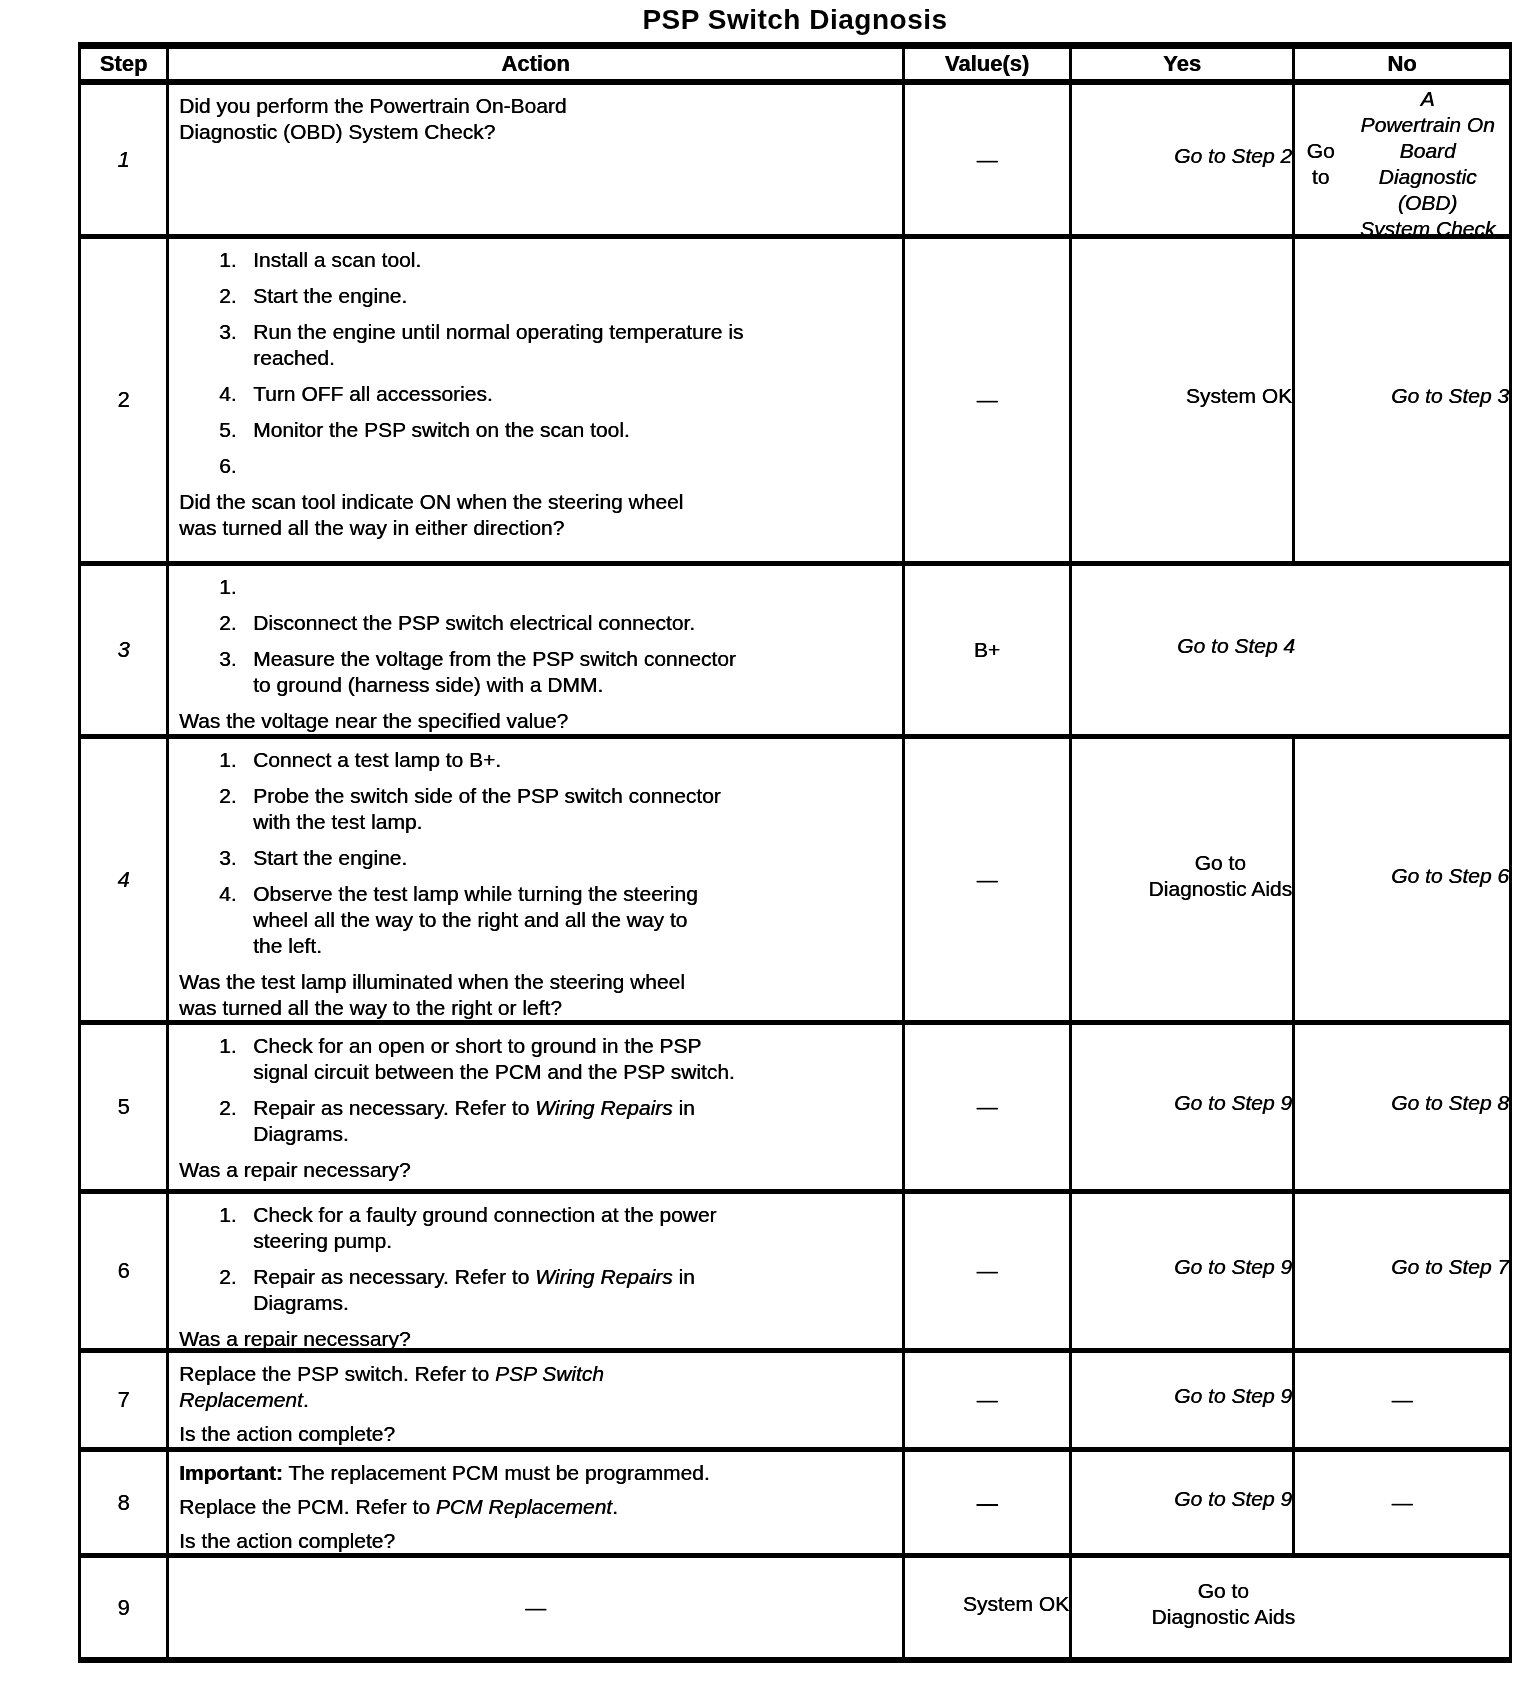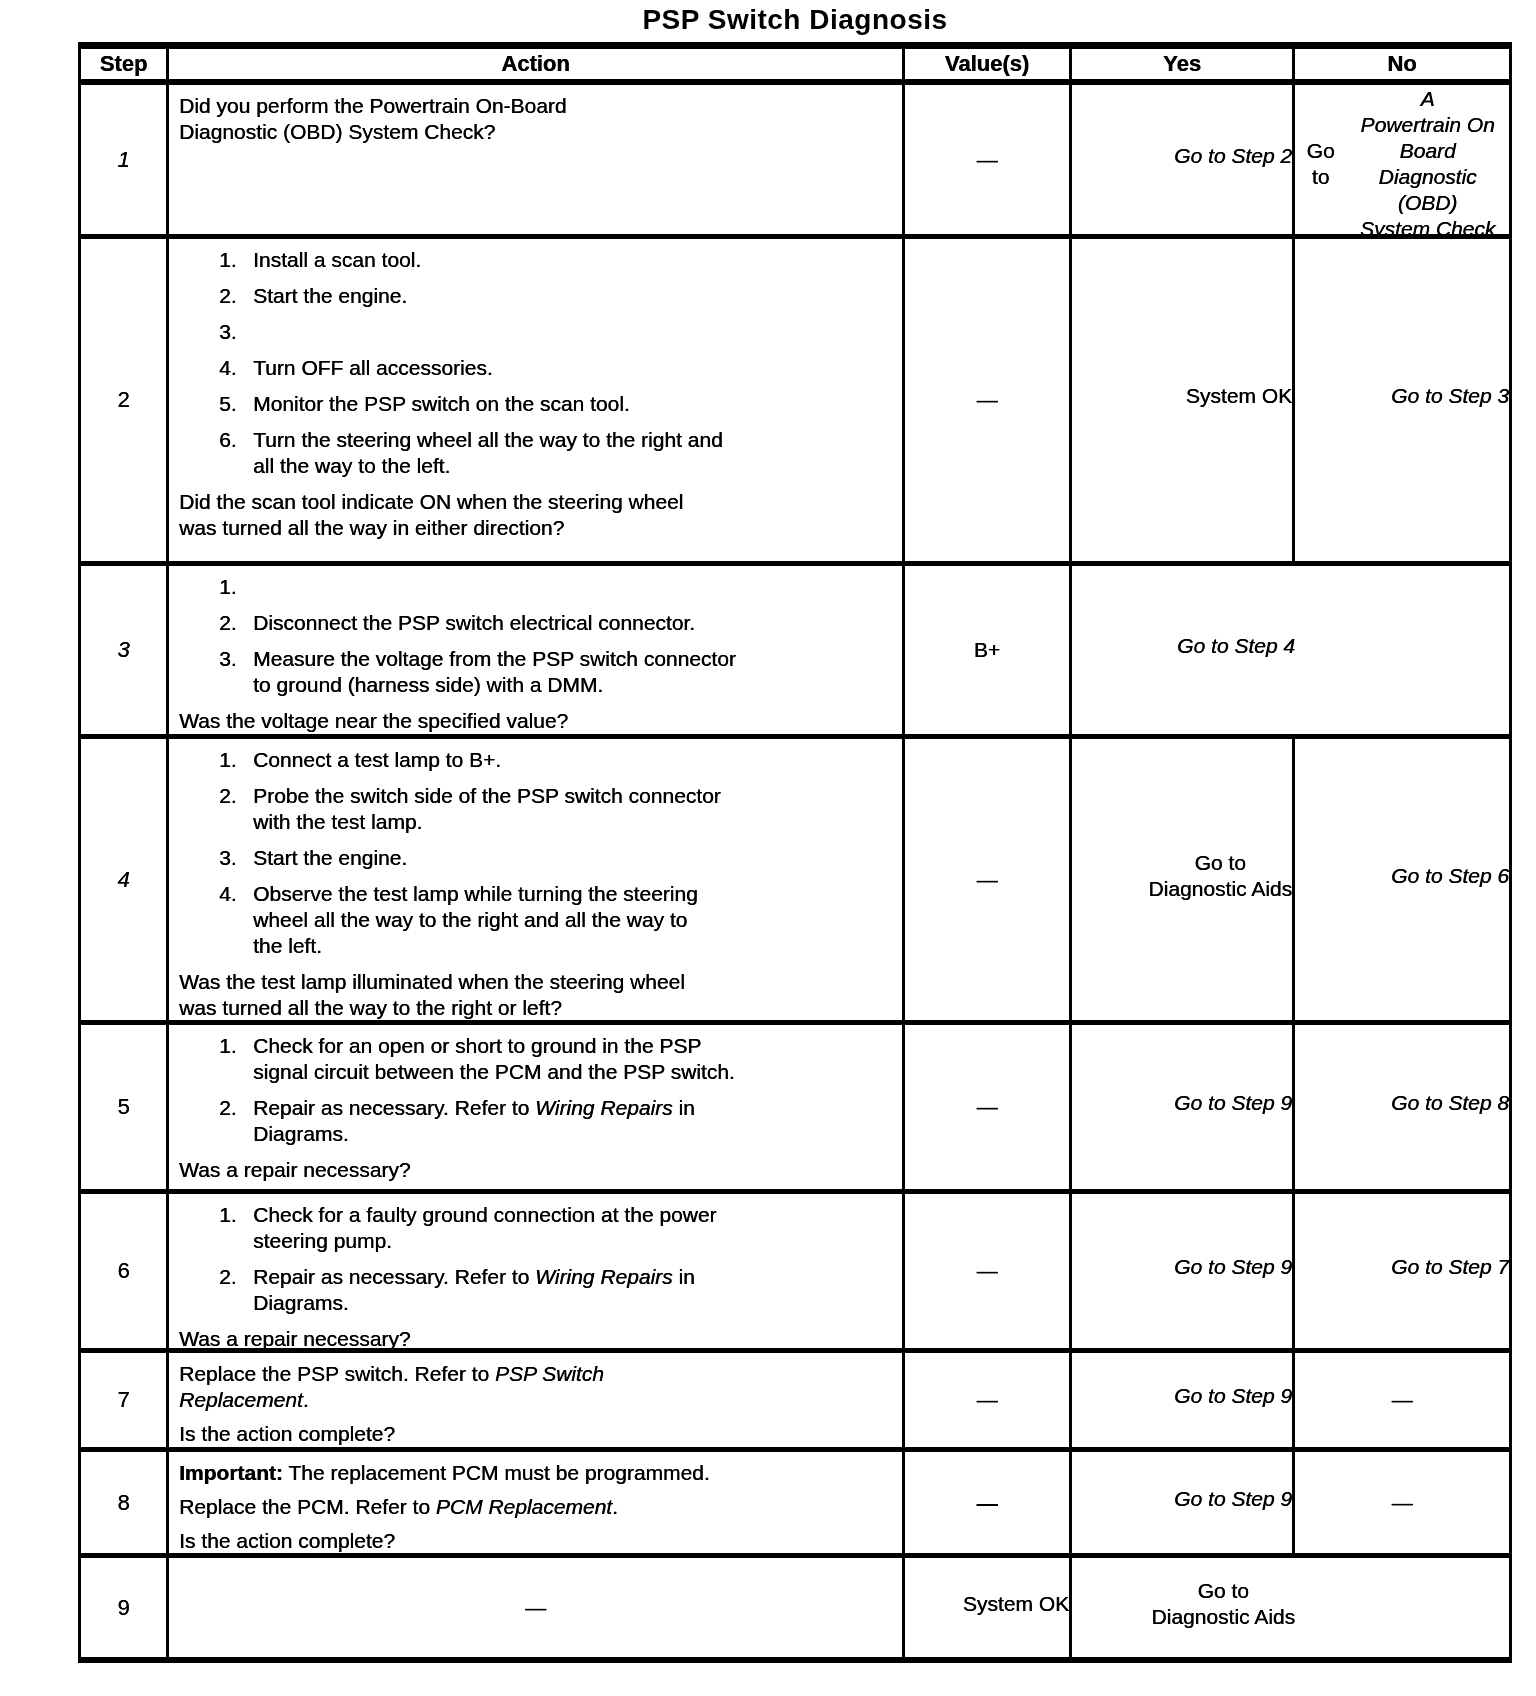--- a/index.html
+++ b/index.html
@@ -91,33 +91,33 @@
           <div class="li">
             <span class="num">1.</span>
             <span class="txt"><span>Install a scan tool.</span></span>
           </div>
           <div class="li">
             <span class="num">2.</span>
             <span class="txt"><span>Start the engine.</span></span>
           </div>
           <div class="li">
             <span class="num">3.</span>
+            <span class="txt"><span>Run the engine until normal operating temperature is
+reached.</span></span>
           </div>
           <div class="li">
             <span class="num">4.</span>
             <span class="txt"><span>Turn OFF all accessories.</span></span>
           </div>
           <div class="li">
             <span class="num">5.</span>
             <span class="txt"><span>Monitor the PSP switch on the scan tool.</span></span>
           </div>
           <div class="li">
             <span class="num">6.</span>
-            <span class="txt"><span>Turn the steering wheel all the way to the right and
-all the way to the left.</span></span>
           </div>
           <div class="question"><span>Did the scan tool indicate ON when the steering wheel
 was turned all the way in either direction?</span></div>
         </div>
         <div class="c cellflex v-middle"><span>—</span></div>
         <div class="c cellflex v-bottom"><span>System OK</span></div>
         <div class="c cellflex v-bottom"><span class="it ">Go to Step 3</span></div>
       </div>
       <div class="row" style="height: 173px;">
         <div class="c step">

